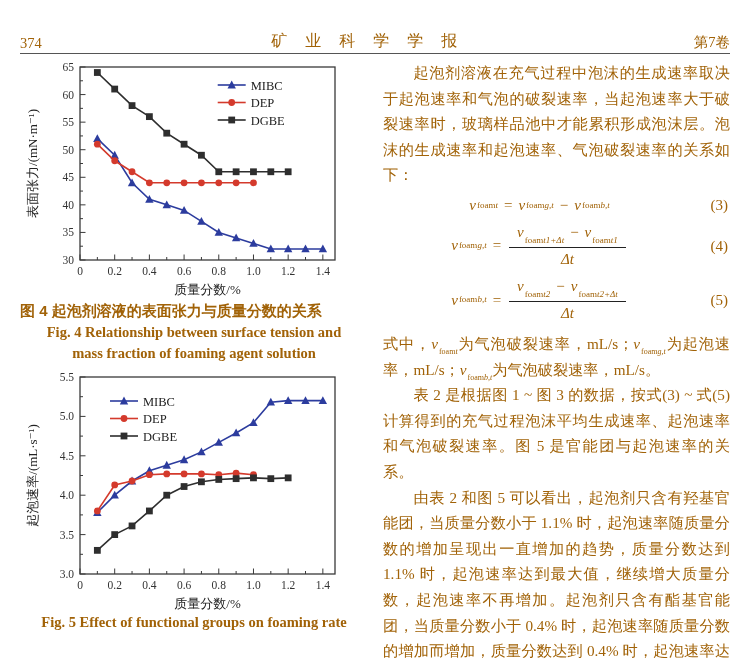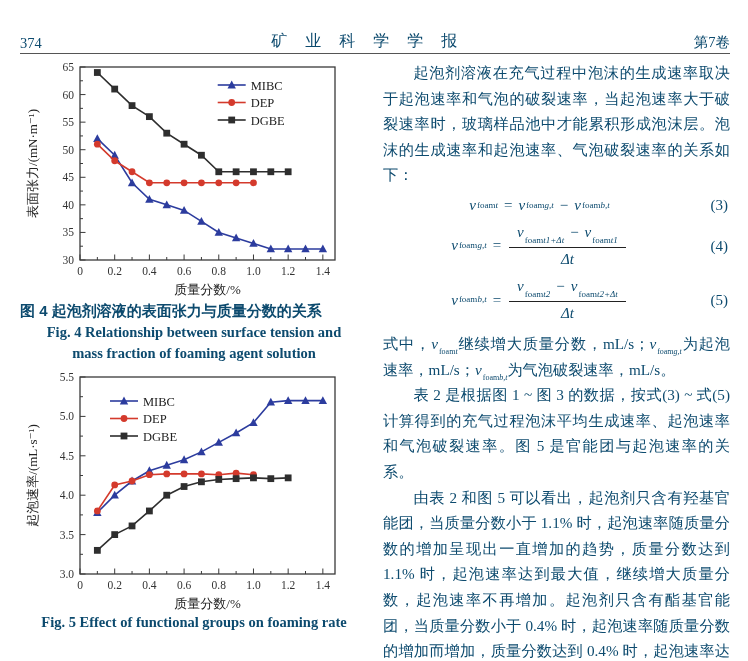--- a/index.html
+++ b/index.html
@@ -1,17 +1,17 @@
 <!DOCTYPE html>
 <html><head>
 <meta charset="utf-8">
 <style>
   html,body{margin:0;padding:0;background:#ffffff;}
   .page{position:relative;width:748px;height:661px;background:#ffffff;overflow:hidden;
-        font-family:"Liberation Serif","DejaVu Serif",serif;color:#0c4a6e;text-decoration:underline;}
+        font-family:"Liberation Serif","DejaVu Serif",serif;color:#a16207;text-decoration:underline;}
   
   .header{position:absolute;top:28px;left:20px;right:18px;height:24px;
           display:flex;align-items:flex-end;justify-content:space-between;font-size:14.5px;}
   .header .journal{letter-spacing:7px;font-size:16px;font-weight:500;}
   .header-rule{position:absolute;top:53px;left:20px;right:18px;border-top:1.5px solid #555;}
   
   .col-left{position:absolute;left:20px;top:58px;width:348px;}
   .col-right{position:absolute;left:383px;top:60px;width:347px;
              font-size:15.2px;line-height:25.6px;text-align:justify;}
   .col-right p{margin:0;}
@@ -316,21 +316,21 @@
               </span></span>
           <span class="fd iv">Δt</span>
         </span>
         <span class="eqnum">(5)</span>
       </div>
     </div>
 
     <p class="note"><span>式中，</span><span class="iv">v</span><span class="ss">
           <span class="s-sup">foam</span>
           <span class="s-sub">t</span>
-        </span><span>继续增大质量分数，mL/s；</span><span class="iv">v</span><span class="ss">
+        </span><span>为气泡破裂速率，mL/s；</span><span class="iv">v</span><span class="ss">
           <span class="s-sup">foam</span>
           <span class="s-sub">g,t</span>
         </span><span>为起泡速率，mL/s；</span><span class="iv">v</span><span class="ss">
           <span class="s-sup">foam</span>
           <span class="s-sub">b,t</span>
         </span><span>为气泡破裂速率，mL/s。</span></p>
 
     <p class="indent">表 2 是根据图 1 ~ 图 3 的数据，按式(3) ~ 式(5)计算得到的充气过程泡沫平均生成速率、起泡速率和气泡破裂速率。图 5 是官能团与起泡速率的关系。</p>
     <p class="indent">由表 2 和图 5 可以看出，起泡剂只含有羟基官能团，当质量分数小于 1.1% 时，起泡速率随质量分数的增加呈现出一直增加的趋势，质量分数达到 1.1% 时，起泡速率达到最大值，继续增大质量分数，起泡速率不再增加。起泡剂只含有酯基官能团，当质量分数小于 0.4% 时，起泡速率随质量分数的增加而增加，质量分数达到 0.4% 时，起泡速率达到最大值，继续增大质量分数，起泡速率不再增加。起泡剂含有羟基和醚键两种官能团，起泡速</p>
   </div>

